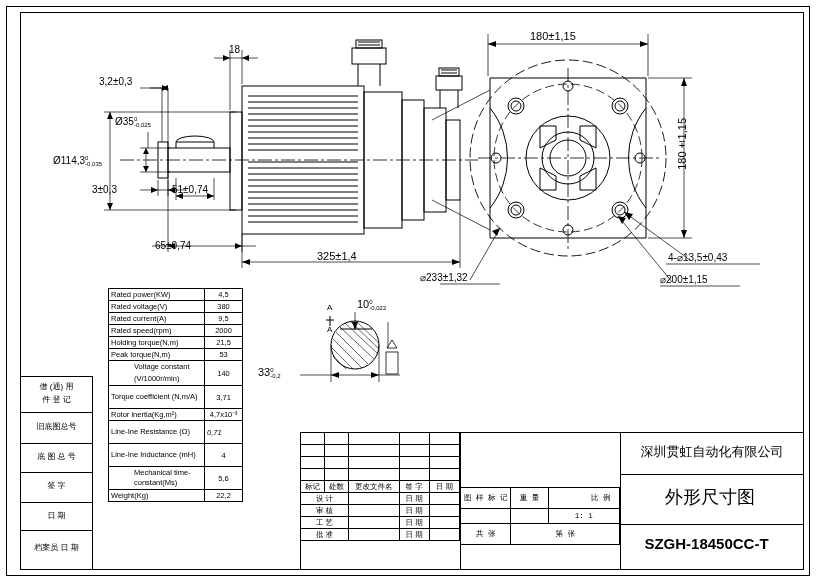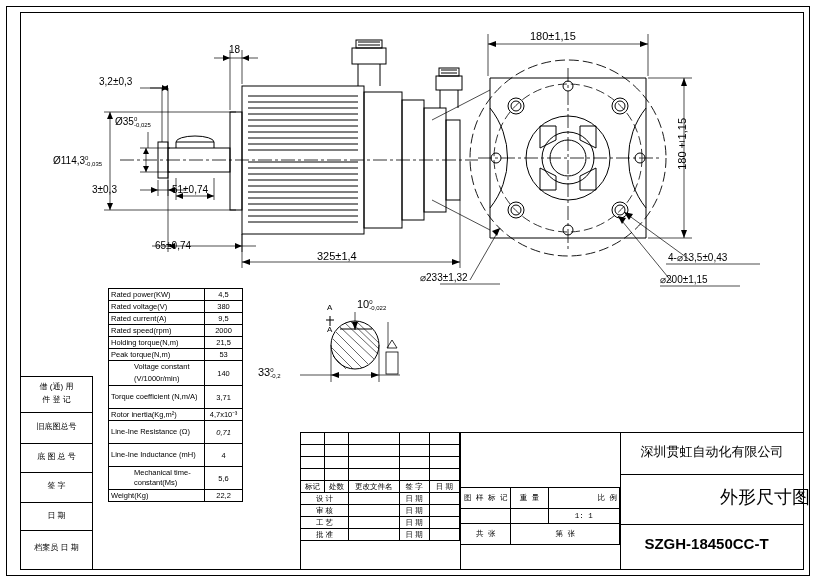--- a/index.html
+++ b/index.html
@@ -355,21 +355,21 @@
       <tr>
           <td style="height:22px;line-height:10px;">Torque coefficient (N,m/A)</td>
           <td style="text-align:center;">3,71</td>
         </tr>
       <tr>
           <td>Rotor inertia(Kg,m²)</td>
           <td style="text-align:center;">4,7x10⁻³</td>
         </tr>
       <tr>
           <td style="height:22px;line-height:10px;">Line-Ine Resistance (Ω)</td>
-          <td style="text-align:center;font-style:italic;">0,71</td>
+          <td style="font-style:italic;">0,71</td>
         </tr>
       <tr>
           <td style="height:22px;line-height:10px;">Line-Ine Inductance (mH)</td>
           <td style="text-align:center;">4</td>
         </tr>
       <tr>
           <td style="height:22px;line-height:10px;padding-left:25px;">Mechanical time-constant(Ms)</td>
           <td style="text-align:center;">5,6</td>
         </tr>
       <tr>
@@ -443,36 +443,36 @@
           <td>&nbsp;</td>
         </tr>
     </tbody>
   </table>
 
   <table class="tbl" style="left:460px;top:487px;width:160px;font-family:Liberation Mono, monospace;">
     <tbody>
       <tr>
         <td style="width:66px;height:20px;text-align:center;">图 样 标 记</td>
         <td style="width:46px;text-align:center;">重 量</td>
-        <td style="width:46px;text-align:right;padding-left:36px;">比 例</td>
+        <td style="width:46px;text-align:center;padding-left:36px;">比 例</td>
       </tr>
       <tr>
         <td style="height:14px;">&nbsp;</td>
         <td>&nbsp;</td>
         <td style="text-align:center;">1: 1</td>
       </tr>
       <tr>
         <td style="height:20px;text-align:center;">共 张</td>
         <td colspan="2" style="text-align:center;">第 张</td>
       </tr>
     </tbody>
   </table>
 
   <div class="ln v" style="left:620px;top:432px;height:138px;"></div>
   <div class="ln h" style="left:620px;top:474px;width:184px;"></div>
   <div class="ln h" style="left:620px;top:524px;width:184px;"></div>
   <div class="ln v" style="left:460px;top:432px;height:138px;"></div>
 
   <div class="txt ctr" style="left:620px;top:445px;width:184px;font-size:13px;">深圳贯虹自动化有限公司</div>
-  <div class="txt ctr" style="left:638px;top:488px;width:172px;font-size:18px;text-align:right;">外形尺寸图</div>
+  <div class="txt ctr" style="left:624px;top:488px;width:172px;font-size:18px;">外形尺寸图</div>
   <div class="txt ctr" style="left:620px;top:536px;width:173px;font-size:15px;font-weight:bold;">SZGH-18450CC-T</div>
 
 </div>
 
 </body></html>

